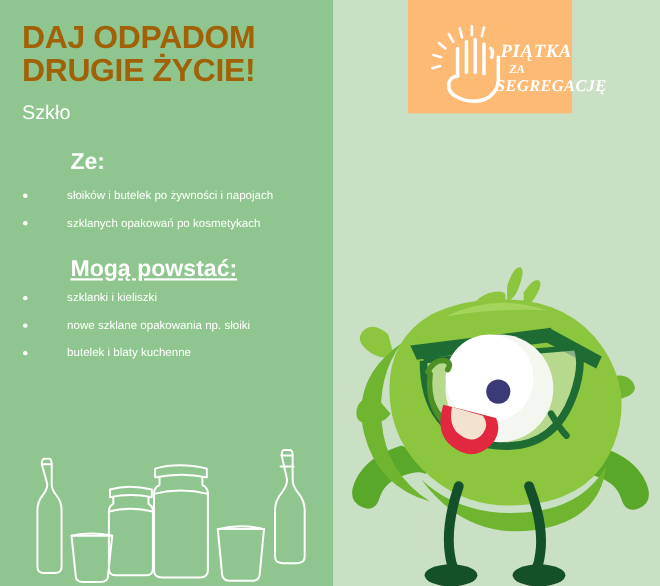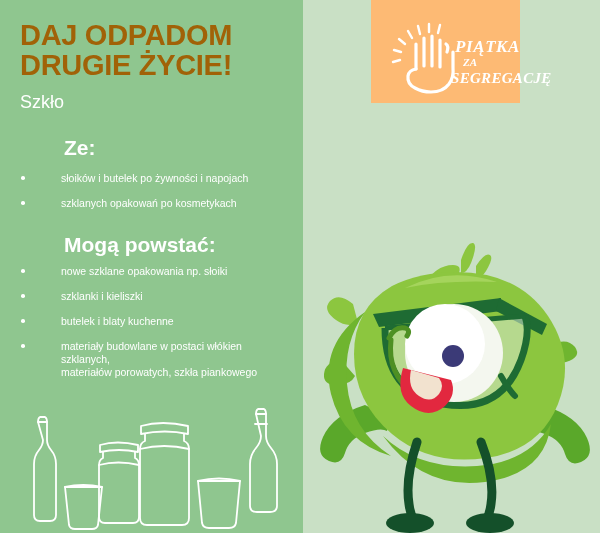--- a/index.html
+++ b/index.html
@@ -37,21 +37,21 @@
   .subtitle{
     position:absolute;left:20px;top:92px;
     color:#ffffff;font-size:18px;font-weight:400;line-height:20px;
   }
 
   .sec-head{
     position:absolute;left:20px;color:#ffffff;font-weight:bold;
     font-size:21px;line-height:22px;margin-left:44px;
   }
   #head-ze{top:137px;}
-  #head-moga{top:234px;}
+  #head-moga{top:234px;text-decoration:underline;}
 
   .bul-list{position:absolute;left:20px;width:270px;margin:0;padding:0;list-style:none;}
   #list-ze{top:172px;}
   #list-moga{top:265px;}
   .bul-list li{
     position:relative;padding-left:12px;margin:0 0 12px 0;
     color:#ffffff;font-size:10.5px;line-height:13px;font-weight:400;
   }
   .bul-list li:last-child{margin-bottom:0;}
   .bul-list li::before{
@@ -115,31 +115,27 @@
       <span class="ln">słoików i butelek po żywności i napojach</span>
     </li>
     <li>
       <span class="ln">szklanych opakowań po kosmetykach</span>
     </li>
   </ul>
 
   <div class="sec-head" id="head-moga">Mogą powstać:</div>
   <ul class="bul-list" id="list-moga">
     <li>
+      <span class="ln">szklanki i kieliszki</span>
+    </li>
+    <li>
       <span class="ln">nowe szklane opakowania np. słoiki</span>
     </li>
     <li>
-      <span class="ln">szklanki i kieliszki</span>
-    </li>
-    <li>
       <span class="ln">butelek i blaty kuchenne</span>
-    </li>
-    <li>
-      <span class="ln">materiały budowlane w postaci włókien szklanych,</span>
-      <span class="ln">materiałów porowatych, szkła piankowego</span>
     </li>
   </ul>
 
   <svg class="glassware" viewBox="0 0 303 135">
     <g fill="none" stroke="#ffffff" stroke-width="1.8" stroke-linejoin="round" stroke-linecap="round">
 
       <g>
         <path d="M38 24 q0 -4 2 -5 l5 0 q2 1 2 5 l0 18 q0 5 4 10 q5 6 5 14 l0 51 q0 6 -6 6 l-10 0 q-6 0 -6 -6 l0 -51 q0 -8 5 -14 q4 -5 4 -10 z"></path>
         <path d="M38 24 l9 0"></path>
       </g>

